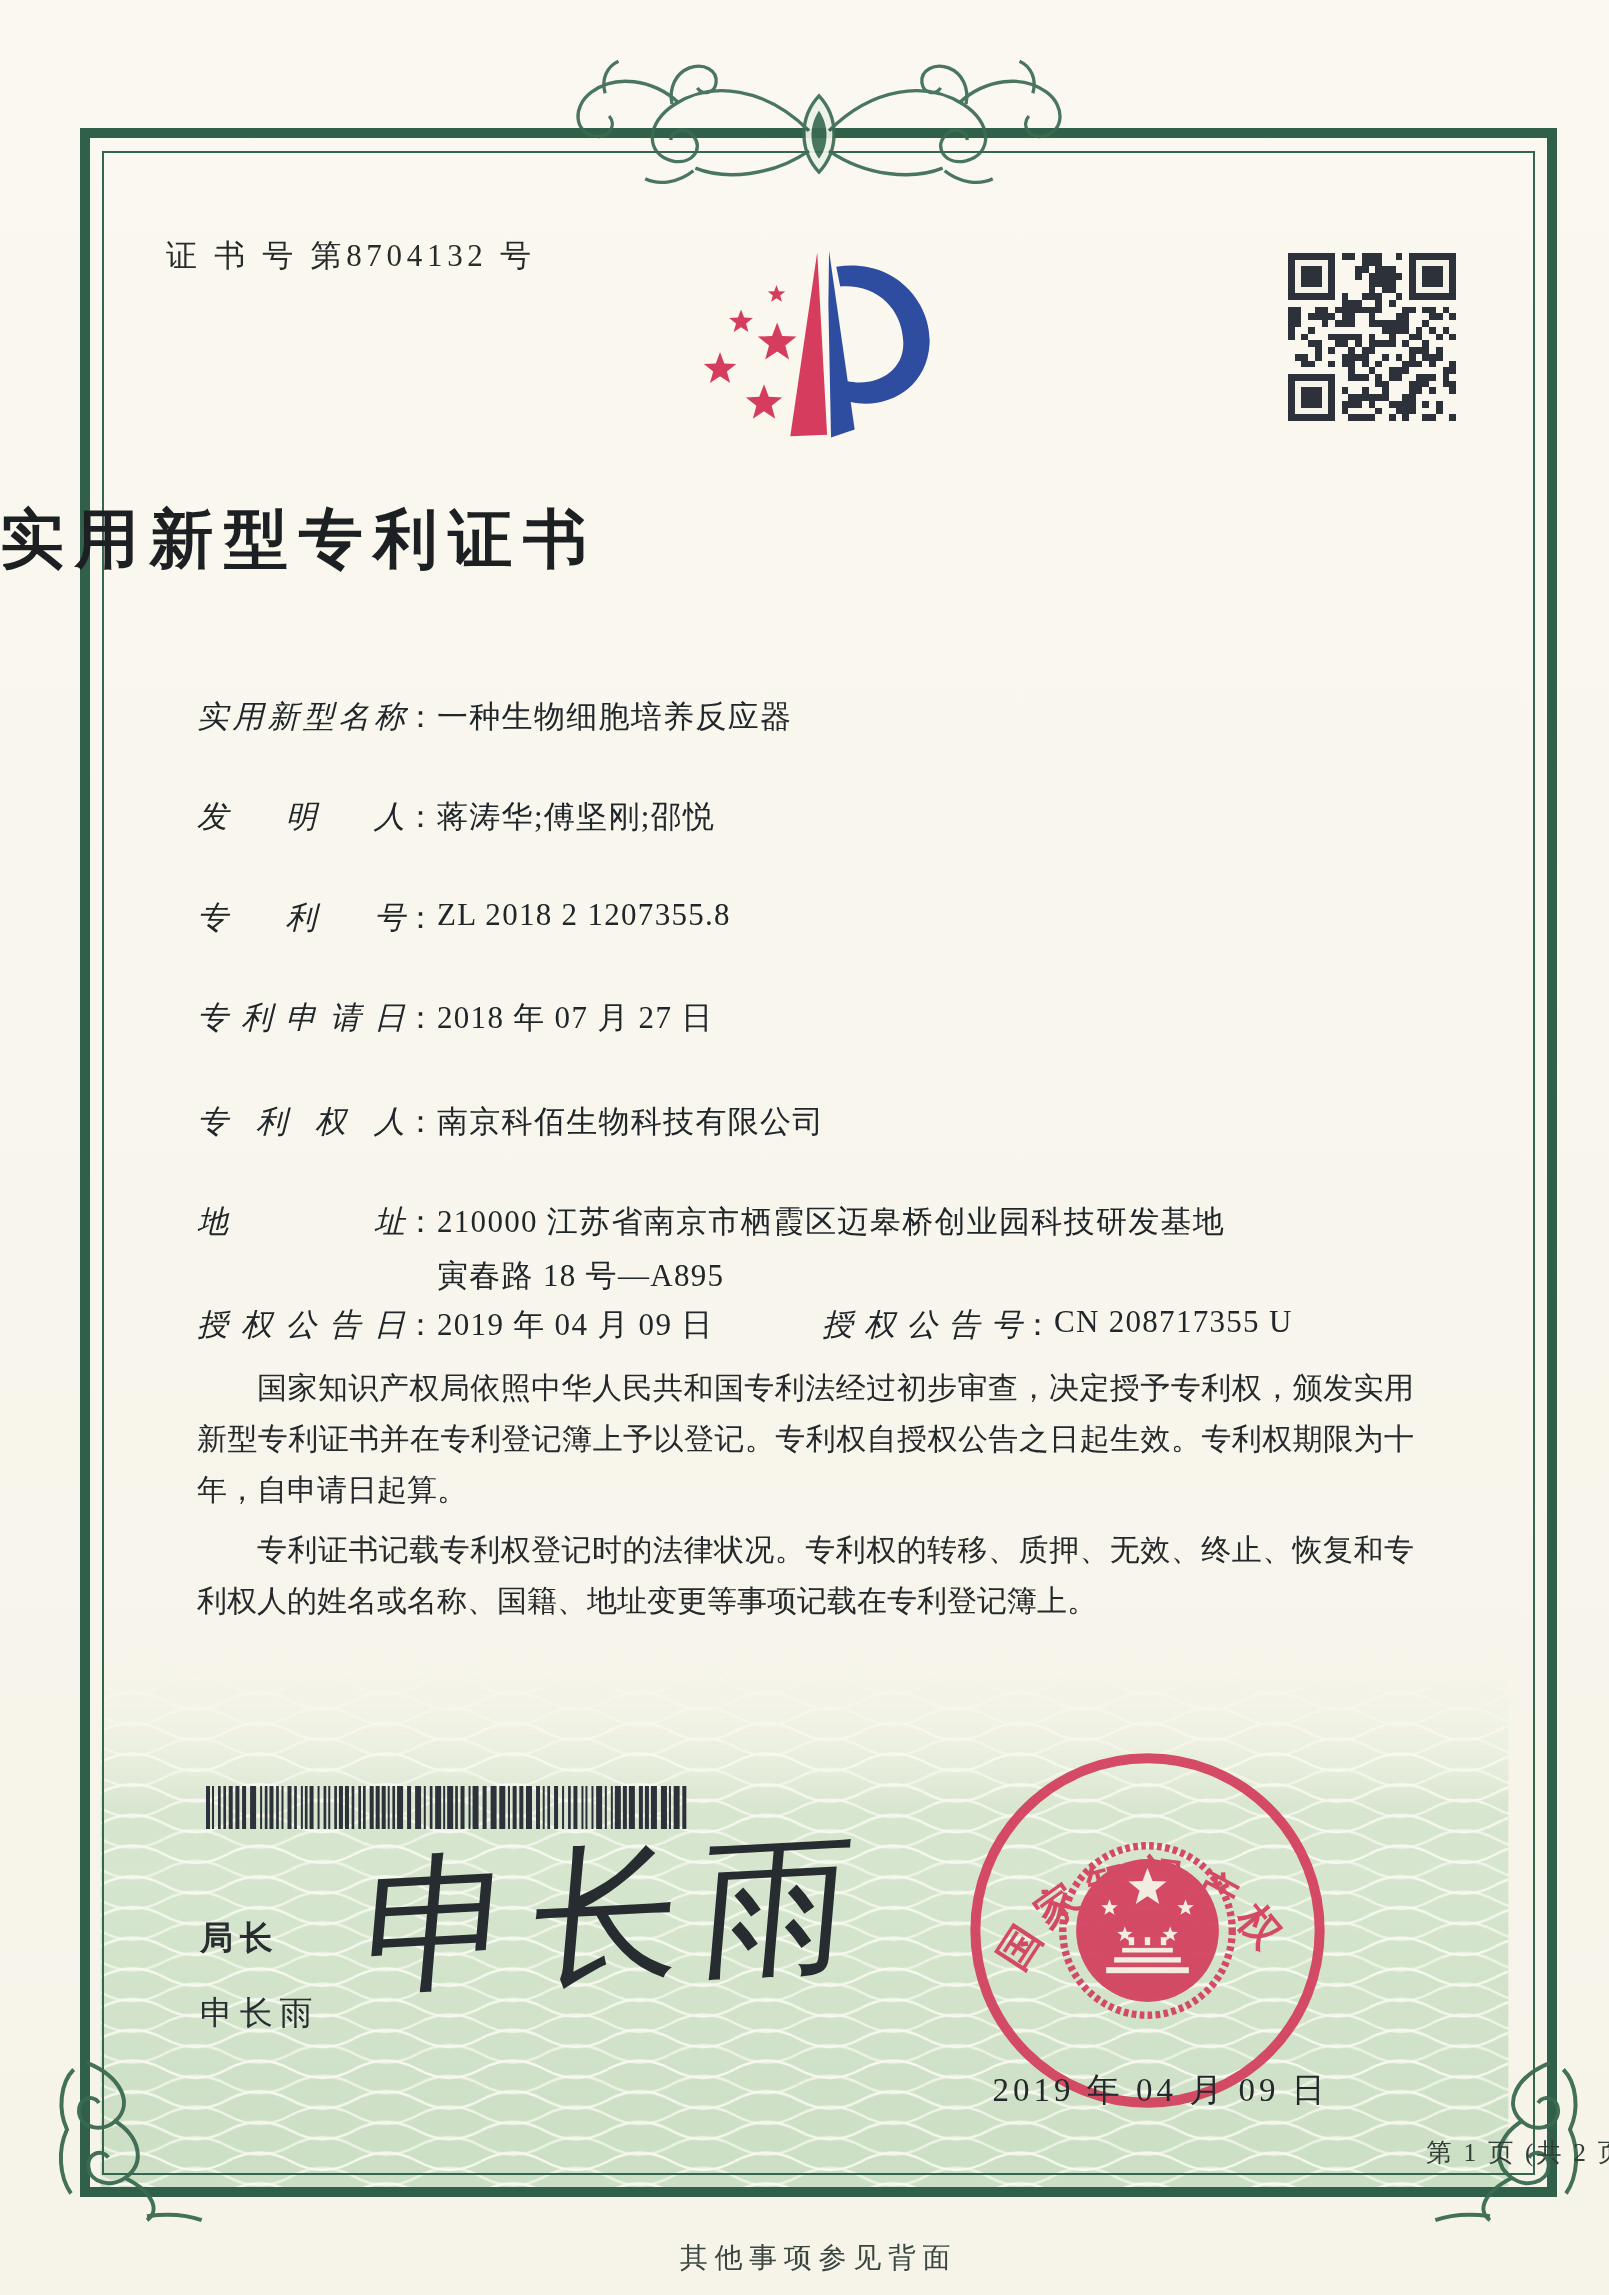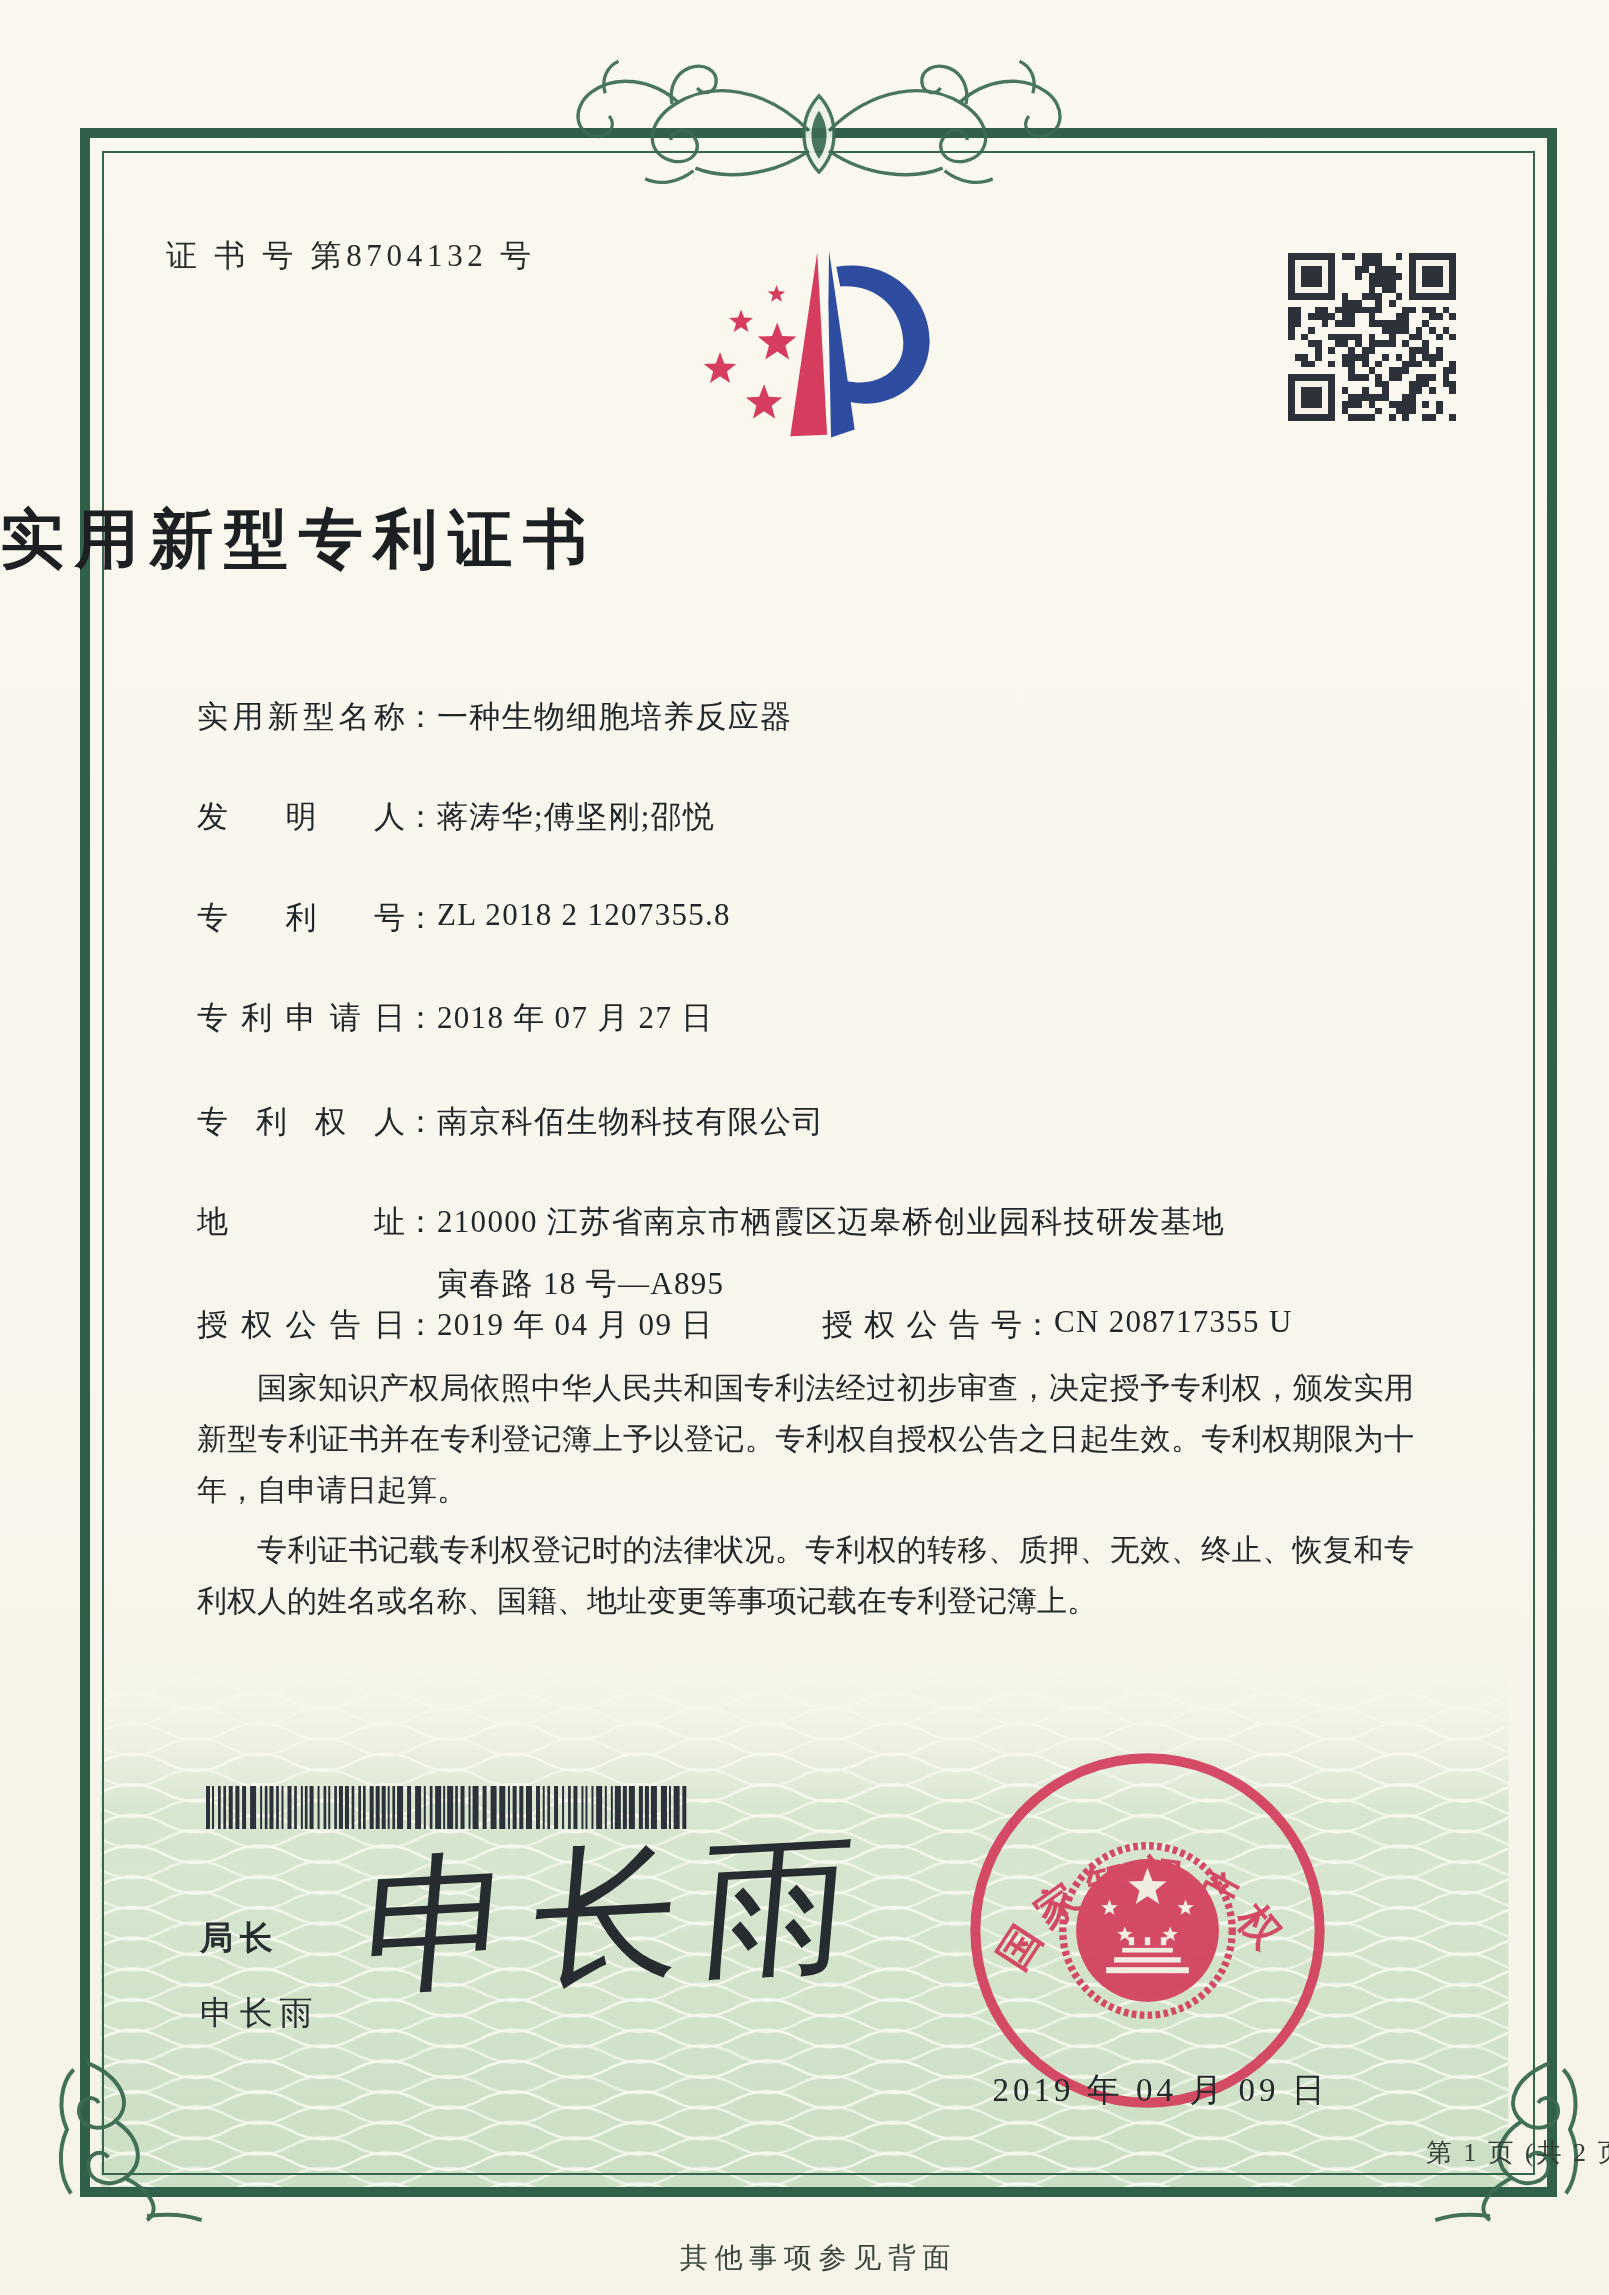--- a/index.html
+++ b/index.html
@@ -22,24 +22,24 @@
     -webkit-mask-image:linear-gradient(to bottom,transparent 0,#000 154px);
     mask-image:linear-gradient(to bottom,transparent 0,#000 154px);}
   
   .cert-no{position:absolute;left:166px;top:235px;font-size:31px;letter-spacing:4.7px;color:#272c2a;z-index:5;}
   .logo{position:absolute;left:678px;top:226px;z-index:5;}
   .qr{position:absolute;left:1288px;top:253px;z-index:5;}
   .doc-title{position:absolute;left:0;width:100%;top:496px;
     font-size:64px;font-weight:bold;letter-spacing:10.7px;color:#1c2022;z-index:5;}
   
   .frow{position:absolute;left:197px;width:1256px;font-size:31px;color:#20262a;z-index:5;white-space:nowrap;}
-  .flabel{display:inline-block;width:208px;text-align:justify;text-align-last:justify;vertical-align:top;}
+  .flabel{display:inline-block;width:208px;text-align:justify;text-align-last:justify;vertical-align:top;font-style:italic;}
   .fcolon{display:inline-block;width:32px;vertical-align:top;}
   .fvalue{display:inline-block;vertical-align:top;letter-spacing:1.3px;}
-  .fvalue .line2{margin-top:20px;}
+  .fvalue .line2{margin-top:12px;}
   .grant-pair2{position:absolute;left:625px;top:0;white-space:nowrap;}
   .grant-pair2 .flabel{width:200px;}
   
   .body-text{position:absolute;left:197px;width:1217px;top:1362px;z-index:5;
     font-size:30px;line-height:51px;text-align:justify;color:#26292b;}
   .body-text p{margin:0;text-indent:60px;}
   .body-text p + p{margin-top:9.4px;}
   
   .barcode{position:absolute;left:206px;top:1786px;z-index:5;}
   .director-title{position:absolute;left:200px;top:1916px;font-size:33px;letter-spacing:6.7px;color:#272d30;z-index:5;font-weight:bold;}

